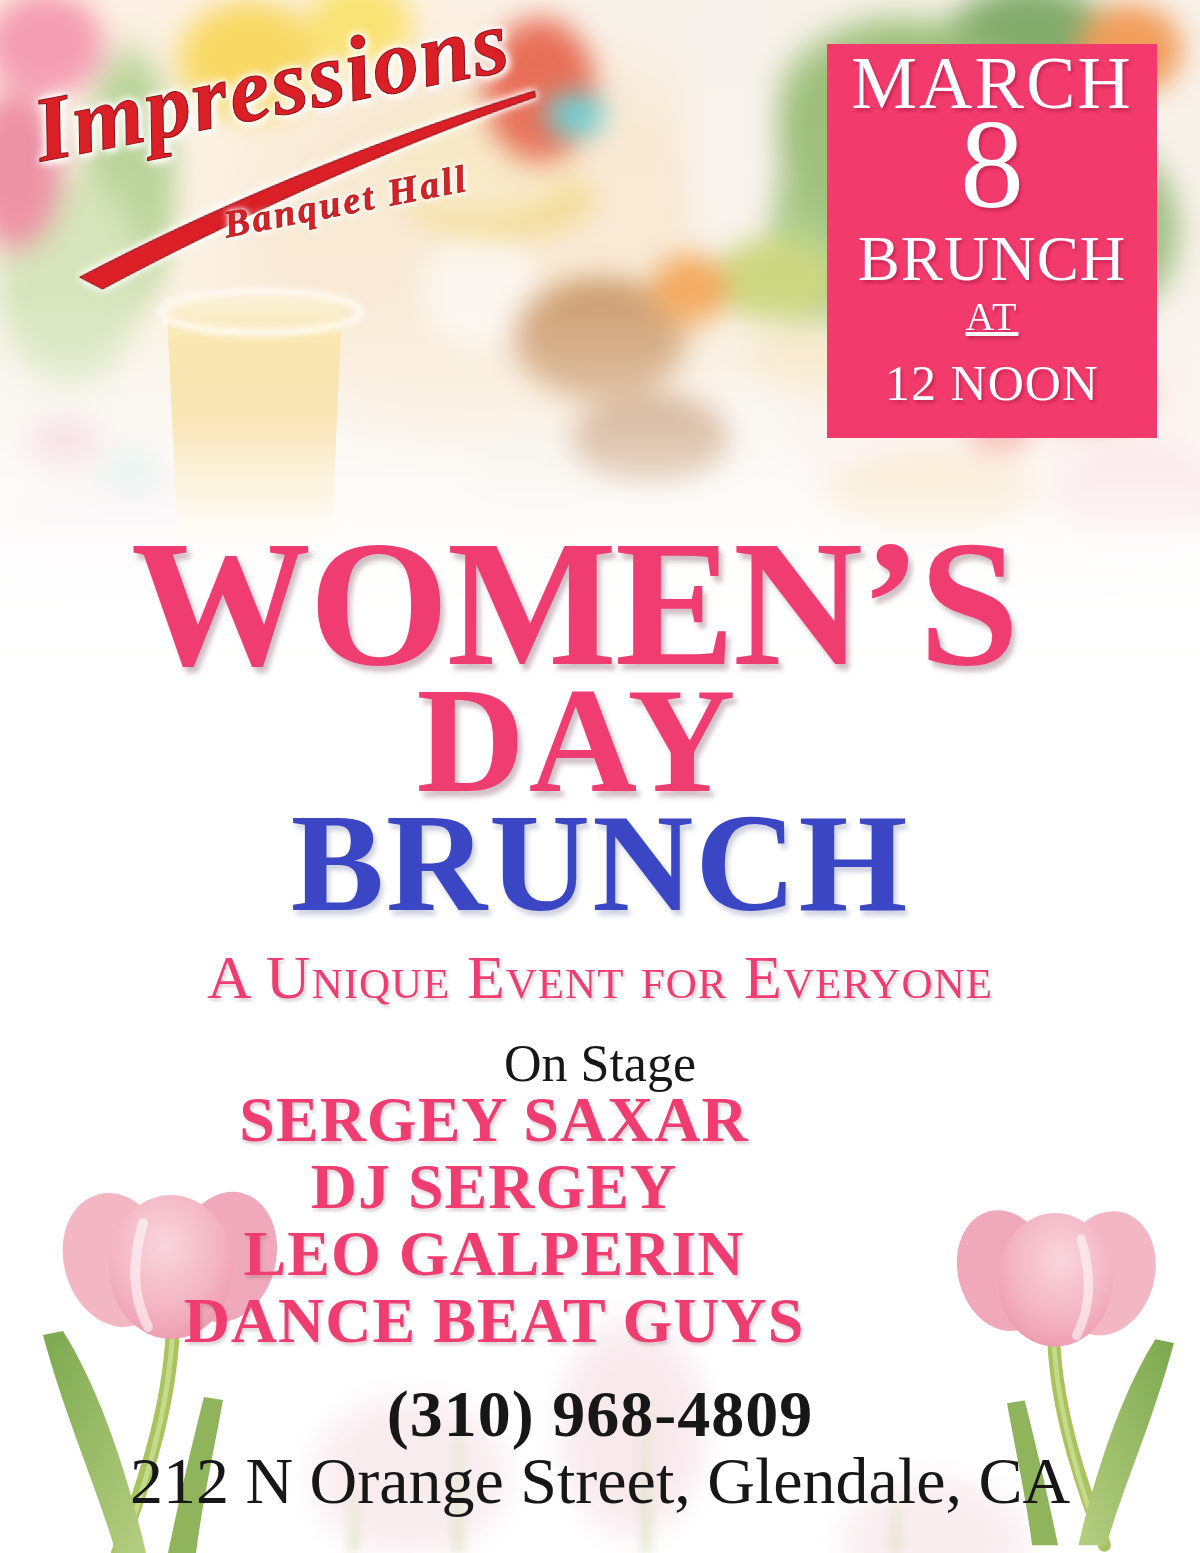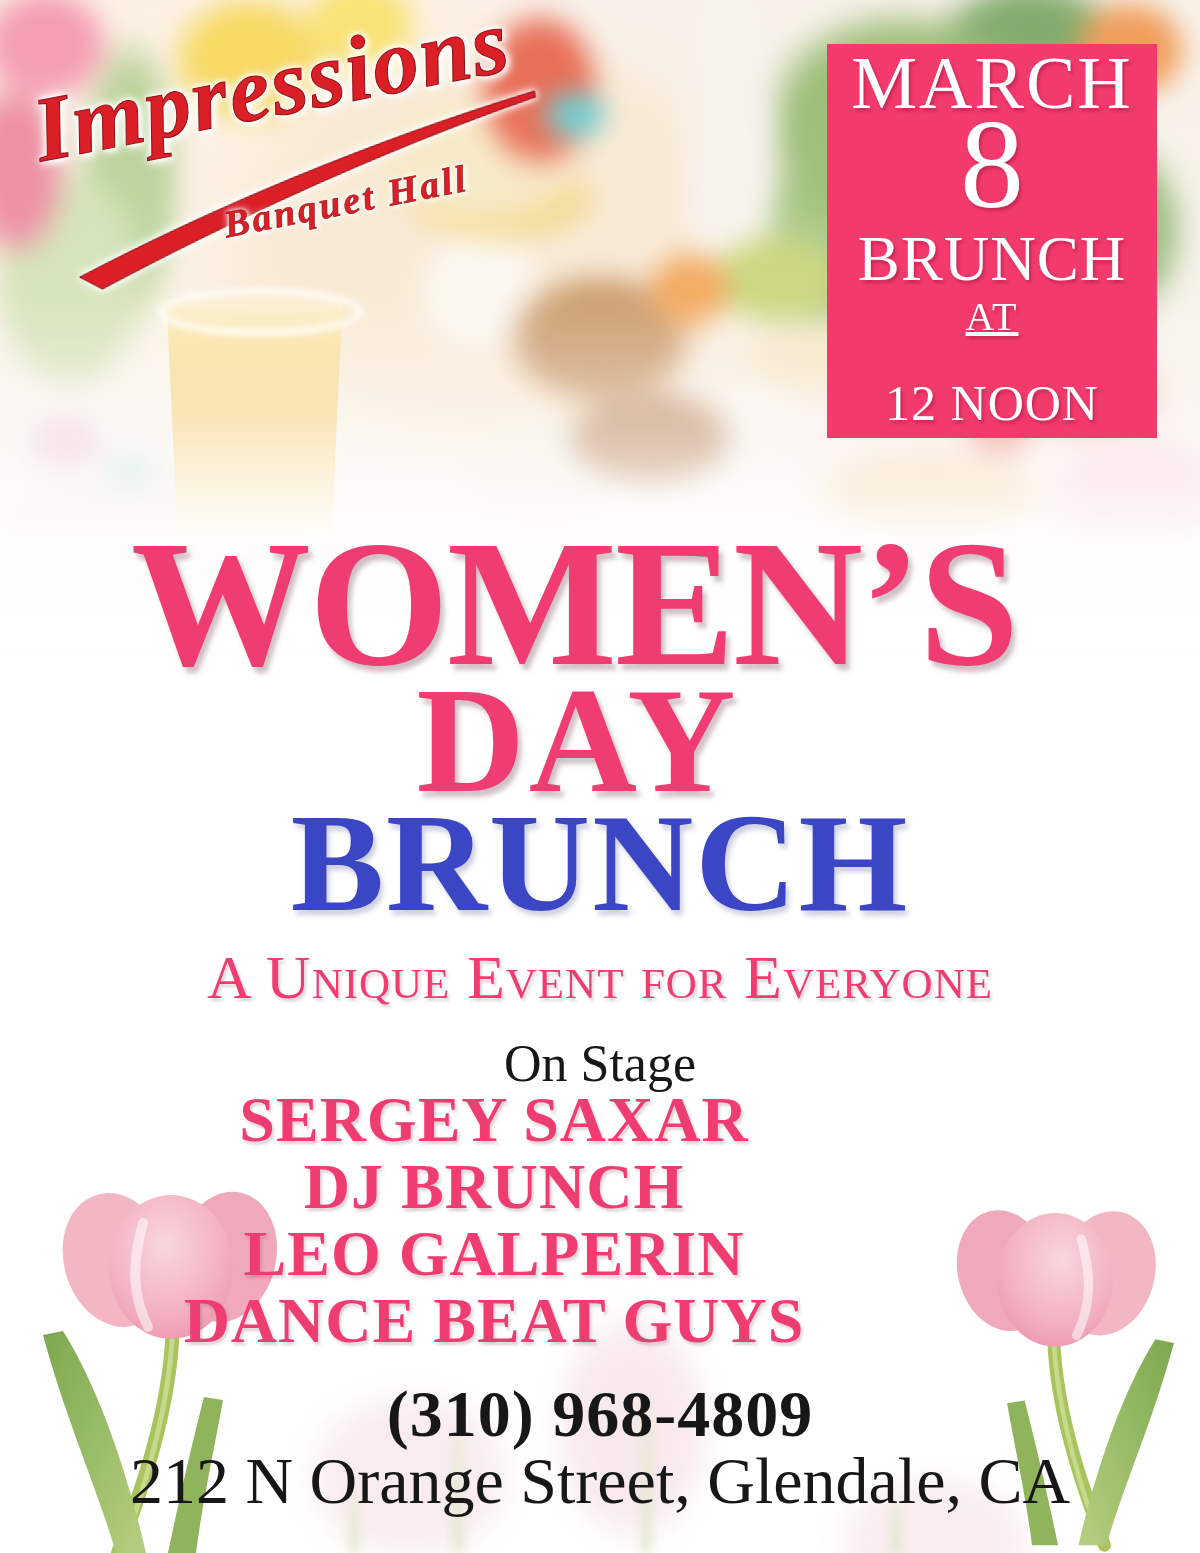--- a/index.html
+++ b/index.html
@@ -97,21 +97,21 @@
   .date-box{
     position:absolute;left:827px;top:44px;width:330px;height:394px;
     background:var(--box-pink,#f23a6c);color:#ffffff;text-align:center;
   }
   .date-box div{position:absolute;left:0;width:100%;line-height:1;
     text-shadow:2px 3px 3px rgba(150,20,60,.45);}
   .db-month{top:2px;font-size:74px;letter-spacing:2px;}
   .db-day{top:56px;font-size:128px;}
   .db-event{top:184px;font-size:63px;letter-spacing:1px;}
   .db-at{top:253px;font-size:40px;letter-spacing:2px;text-decoration:underline;}
-  .db-time{top:314px;font-size:50px;letter-spacing:1px;margin-top:20px;}
+  .db-time{top:314px;font-size:50px;letter-spacing:1px;}
 
   
   .center{position:absolute;left:0;width:1200px;text-align:center;line-height:1;}
   .t-womens{top:514px;font-size:180px;font-weight:700;letter-spacing:-2px;
     color:var(--accent-pink,#ef3d72);margin-left:-26px;
     text-shadow:4px 6px 5px rgba(120,75,90,.35);}
   .t-day{top:665px;font-size:150px;font-weight:700;letter-spacing:4px;
     color:var(--accent-pink,#ef3d72);margin-left:-22px;
     text-shadow:4px 6px 5px rgba(120,75,90,.35);}
   .t-brunch{top:793px;font-size:140px;font-weight:700;letter-spacing:2px;
@@ -231,21 +231,21 @@
   </div>
 
   <div class="center t-womens">WOMEN’S</div>
   <div class="center t-day">DAY</div>
   <div class="center t-brunch">BRUNCH</div>
   <div class="center tagline">A Unique Event for Everyone</div>
 
   <div class="center onstage">On Stage</div>
   <div class="performers">
     <div class="performer">SERGEY SAXAR</div>
-    <div class="performer">DJ BRUNCH</div>
+    <div class="performer">DJ SERGEY</div>
     <div class="performer">LEO GALPERIN</div>
     <div class="performer">DANCE BEAT GUYS</div>
   </div>
 
   <div class="center phone">(310) 968-4809</div>
   <div class="center address">212 N Orange Street, Glendale, CA</div>
 
 </div>
 
 </body></html>

